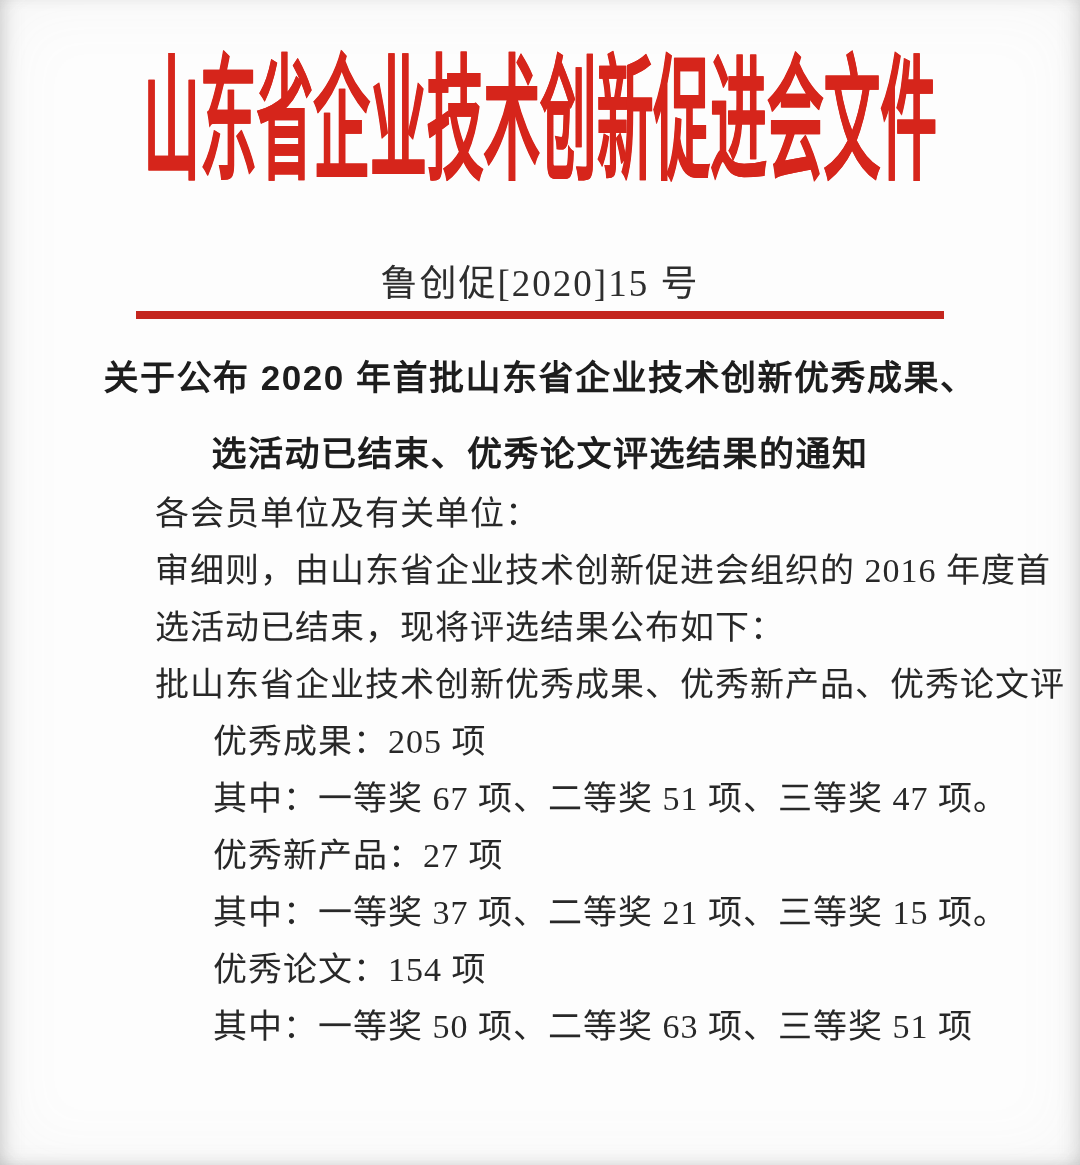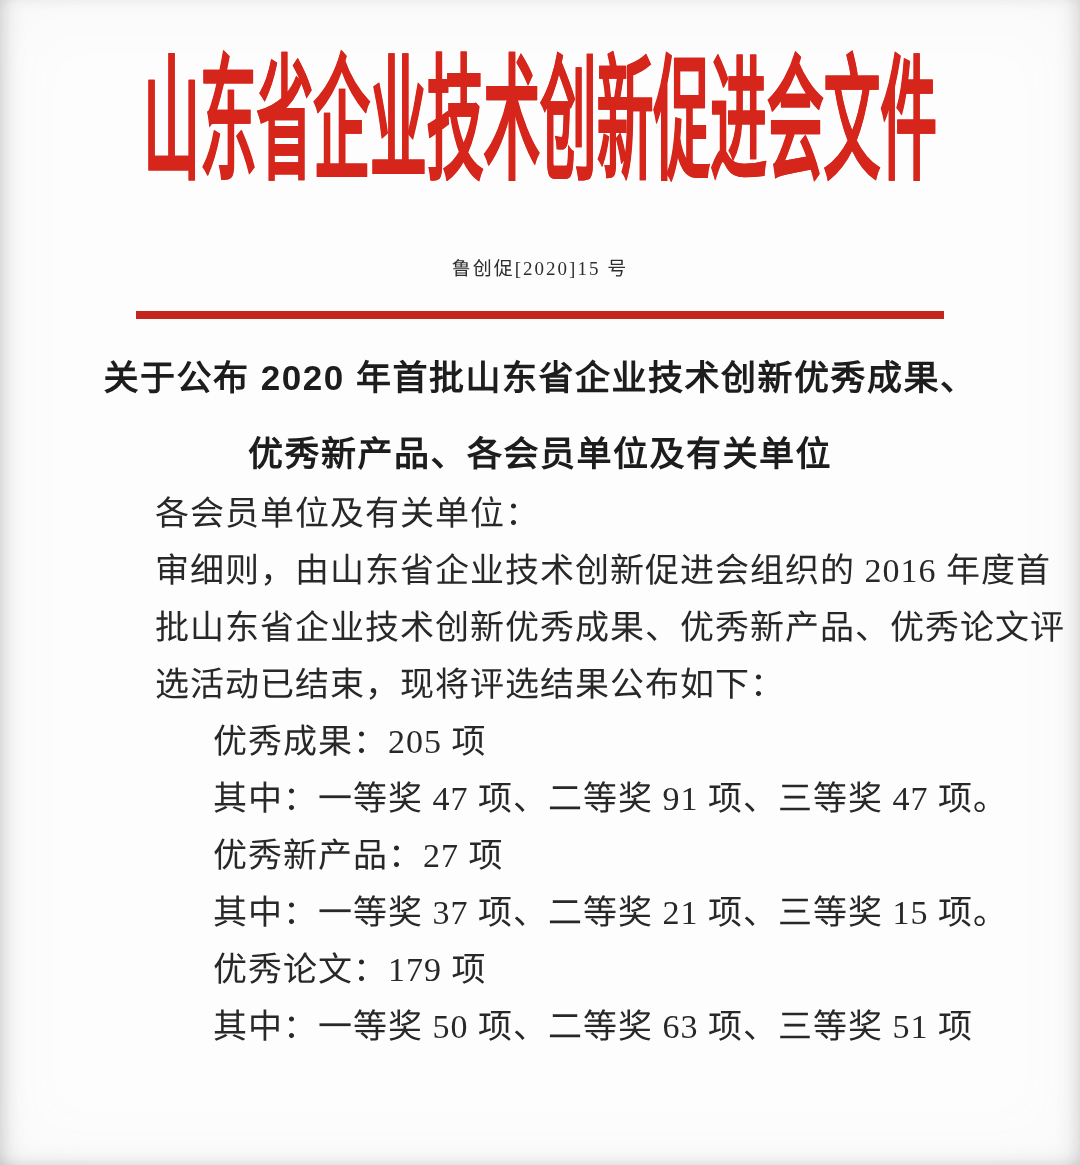--- a/index.html
+++ b/index.html
@@ -52,21 +52,21 @@
     font-family: "Liberation Serif", "DejaVu Serif", serif;
     text-shadow: 1px 0 0 var(--red);
   }
 
   .doc-number {
     position: absolute;
     top: 253px;
     left: 0;
     width: 100%;
     text-align: center;
-    font-size: 19px;
+    font-size: 37px;
     letter-spacing: 2px;
     color: #2e2e2e;
   }
 
   .red-rule {
     position: absolute;
     top: 311px;
     left: 136px;
     width: 808px;
     height: 8px;
@@ -114,29 +114,29 @@
 <div class="letterhead-wrap">
   <span class="letterhead">山东省企业技术创新促进会文件</span>
 </div>
 
 <div class="doc-number">鲁创促[2020]15 号</div>
 
 <div class="red-rule"></div>
 
 <div class="notice-title">
   <div>关于公布 2020 年首批山东省企业技术创新优秀成果、</div>
-  <div>优秀新产品、各会员单位及有关单位</div>
+  <div>选活动已结束、优秀论文评选结果的通知</div>
 </div>
 
 <div class="body-text">
   <div class="line">各会员单位及有关单位：</div>
 
   <div class="line">审细则，由山东省企业技术创新促进会组织的 2016 年度首</div>
+  <div class="line">选活动已结束，现将评选结果公布如下：</div>
   <div class="line">批山东省企业技术创新优秀成果、优秀新产品、优秀论文评</div>
-  <div class="line">选活动已结束，现将评选结果公布如下：</div>
 
   <div class="line indent">优秀成果：205 项</div>
-  <div class="line indent">其中：一等奖 47 项、二等奖 91 项、三等奖 47 项。</div>
+  <div class="line indent">其中：一等奖 67 项、二等奖 51 项、三等奖 47 项。</div>
   <div class="line indent">优秀新产品：27 项</div>
   <div class="line indent">其中：一等奖 37 项、二等奖 21 项、三等奖 15 项。</div>
-  <div class="line indent">优秀论文：179 项</div>
+  <div class="line indent">优秀论文：154 项</div>
   <div class="line indent">其中：一等奖 50 项、二等奖 63 项、三等奖 51 项</div>
 </div>
 
 </body></html>

